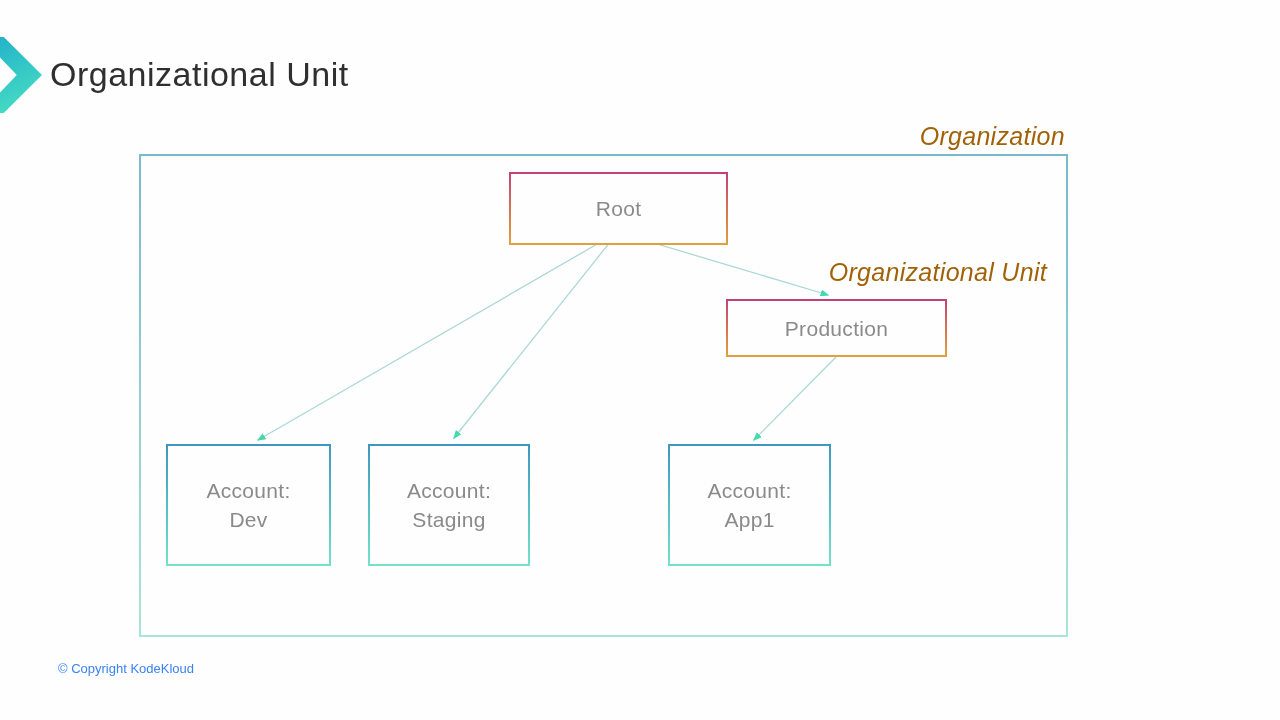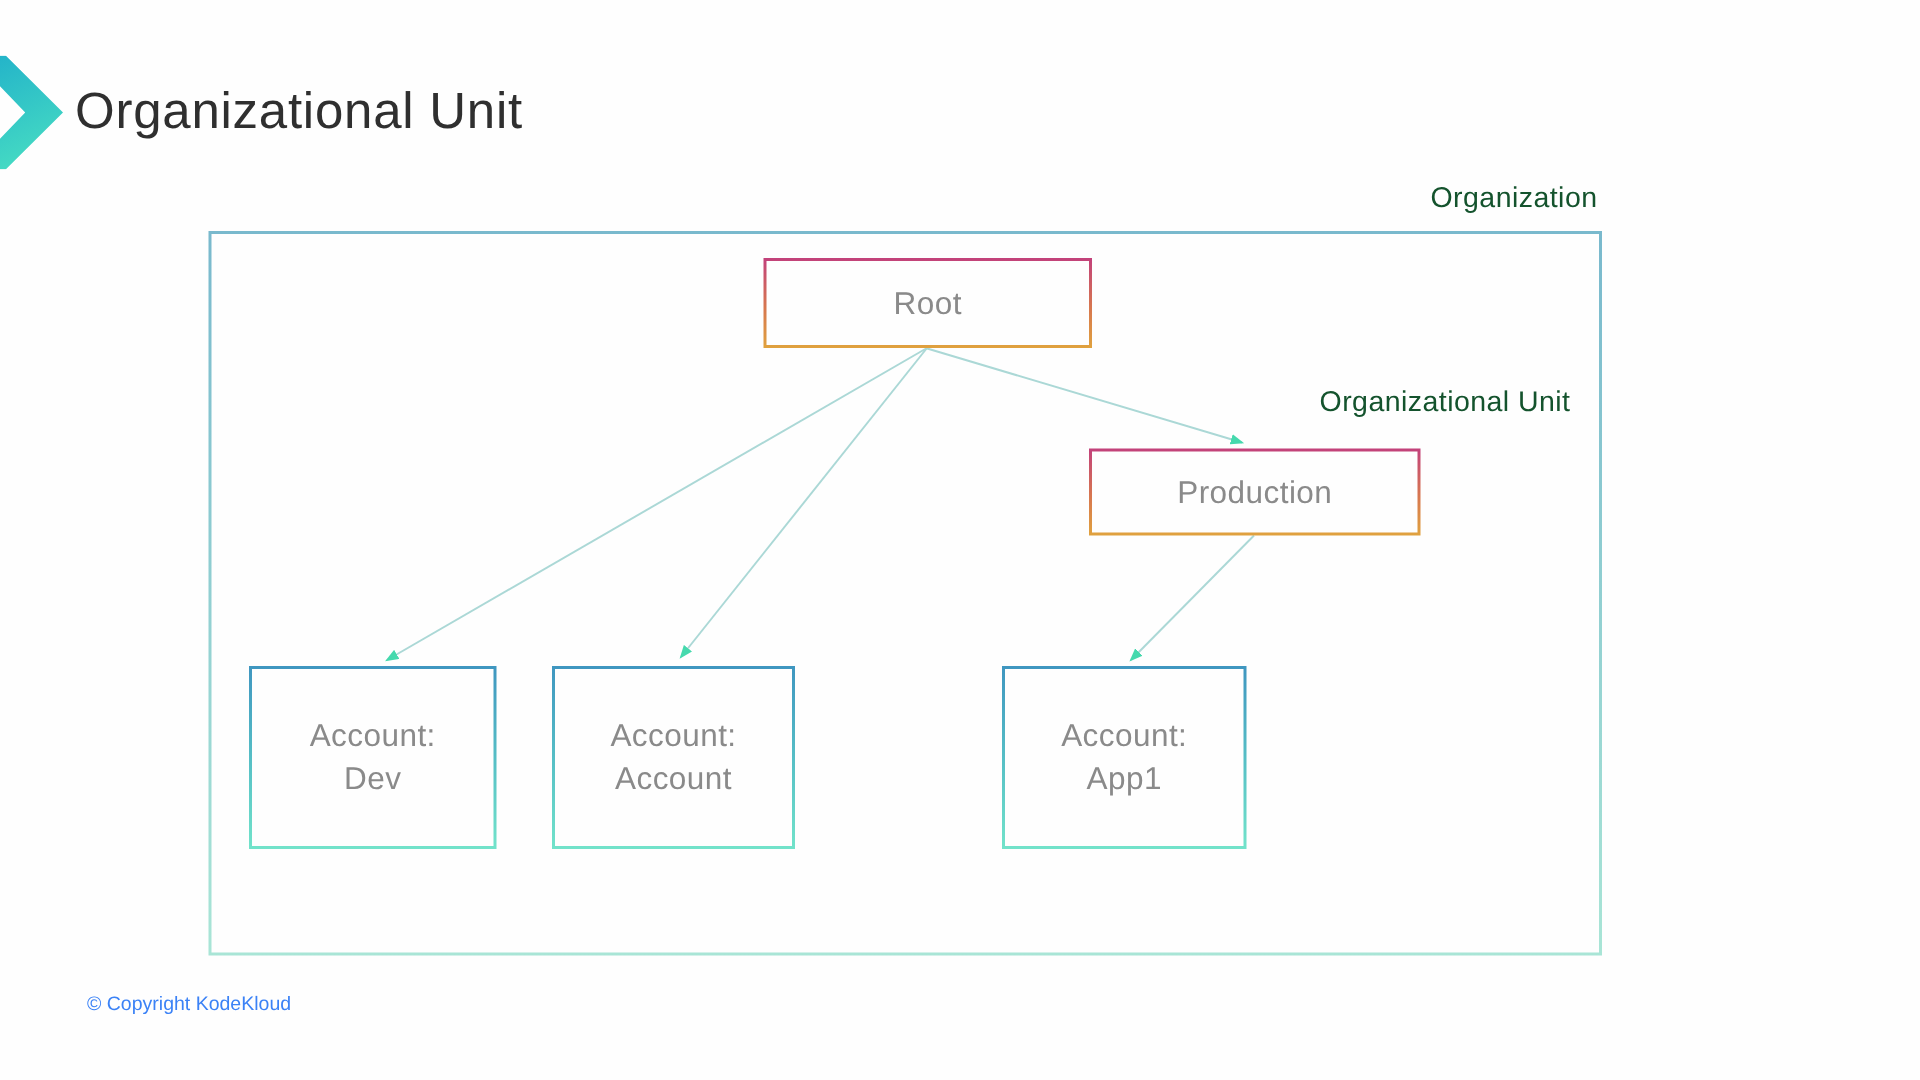--- a/index.html
+++ b/index.html
@@ -45,24 +45,25 @@
     background: linear-gradient(180deg, #79b9cd 0%, #a9e5d6 100%);
   }
   .org-box-inner {
     width: 100%;
     height: 100%;
     background: #fefefe;
   }
 
   .floating-label {
     position: absolute;
-    color: #14532d;
-    font-size: 19px;
+    color: #a16207;
+    font-size: 25px;
     letter-spacing: 0.3px;
     white-space: nowrap;
+    font-style: italic;
   }
   .org-label { right: 215px; top: 122px; }
   .ou-label  { right: 233px; top: 258px; }
 
   
   .node {
     position: absolute;
     padding: 2px;
   }
   .node-inner {
@@ -75,21 +76,21 @@
     justify-content: center;
     color: #8a8a8a;
     font-size: 21px;
     letter-spacing: 0.3px;
     line-height: 29px;
     text-align: center;
   }
   .node.warm { background: linear-gradient(180deg, #c2417b 0%, #d7774f 55%, #e0a23e 100%); }
   .node.cool { background: linear-gradient(180deg, #3f96c0 0%, #58c2c6 55%, #72e3ca 100%); }
 
-  .node-root       { left: 509px; top: 172px; width: 219px; height: 60px; }
+  .node-root       { left: 509px; top: 172px; width: 219px; height: 73px; }
   .node-production { left: 726px; top: 299px; width: 221px; height: 58px; }
   .node-dev        { left: 166px; top: 444px; width: 165px; height: 122px; }
   .node-staging    { left: 368px; top: 444px; width: 162px; height: 122px; }
   .node-app1       { left: 668px; top: 444px; width: 163px; height: 122px; }
 
   
   .connectors {
     position: absolute;
     left: 0; top: 0;
     width: 1280px;
@@ -147,21 +148,21 @@
   <div class="node cool node-dev">
     <div class="node-inner">
       <span>Account:</span>
       <span>Dev</span>
     </div>
   </div>
 
   <div class="node cool node-staging">
     <div class="node-inner">
       <span>Account:</span>
-      <span>Account</span>
+      <span>Staging</span>
     </div>
   </div>
 
   <div class="node cool node-app1">
     <div class="node-inner">
       <span>Account:</span>
       <span>App1</span>
     </div>
   </div>
 

